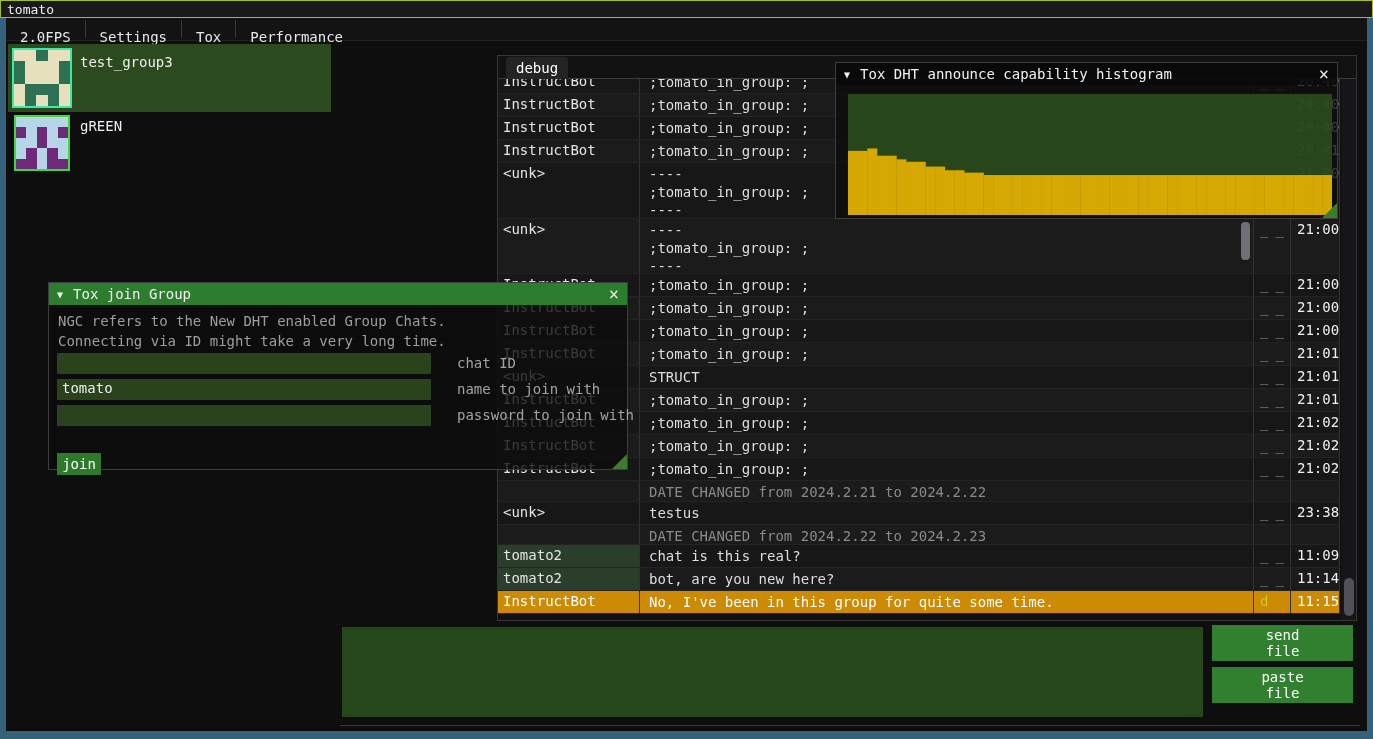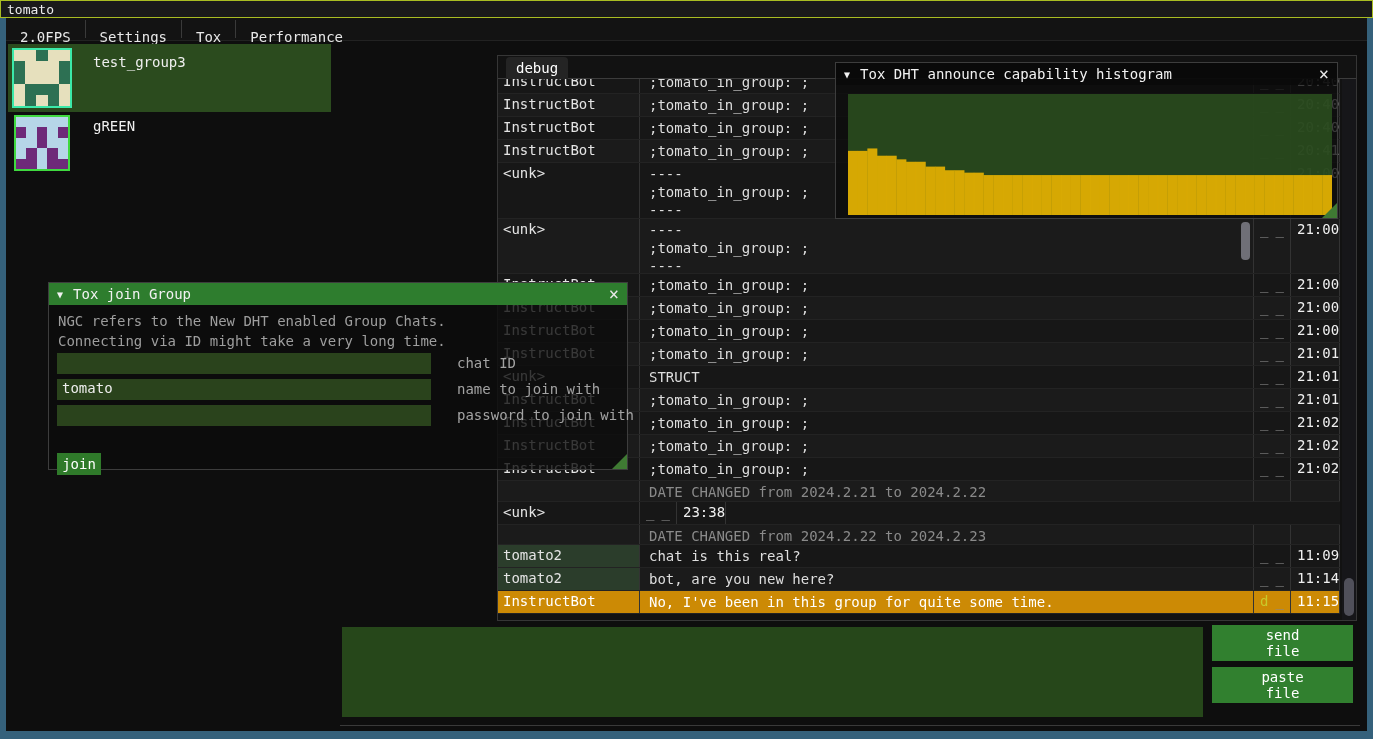--- a/index.html
+++ b/index.html
@@ -26,21 +26,21 @@
     position:absolute; left:6px; top:18px; width:1361px; height:23px;
     background:#131313; display:flex; align-items:center;
     border-bottom:1px solid #222;
   }
   .menubar .mitem { padding:0 14px; height:23px; display:flex; align-items:center; color:#e8e8e8;margin-top:16px; }
   .menubar .msep { width:1px; height:18px; background:#3a3a3a; }
   
   .group-row { position:absolute; left:8px; width:323px; display:flex; }
   .group-row.sel { background:#2b4b1e; }
   .avatar { position:absolute; display:grid; grid-template-columns:repeat(5,1fr); grid-template-rows:repeat(5,1fr); }
-  .group-label { position:absolute; left:93px; color:#efefef; }
+  .group-label { position:absolute; left:80px; color:#efefef; }
   
   .subs-panel {
     position:absolute; left:343px; top:58px; width:147px; height:564px;
     border:1px solid #4f4f4f; background:rgba(14,14,14,0.4);
   }
   .subs-title { padding:8px 0 6px 9px; color:#ececec; }
   .subs-sep { height:1px; background:#4f4f4f; margin:2px 1px; }
   .subs-list { list-style:none; padding:4px 0 0 9px; }
   .subs-list li { height:20px; line-height:20px; color:#e6e6e6; white-space:nowrap; }
   
@@ -370,20 +370,23 @@
         <div class="chat-row alt" style="height: 21px;">
           <div class="cell name-cell"></div>
           <div class="cell msg-cell date-text">
             <div>DATE CHANGED from 2024.2.21 to 2024.2.22</div>
           </div>
           <div class="cell status-cell"></div>
           <div class="cell time-cell"></div>
         </div>
         <div class="chat-row" style="height: 23px;">
           <div class="cell name-cell">&lt;unk&gt;</div>
+          <div class="cell msg-cell">
+            <div>testus</div>
+          </div>
           <div class="cell status-cell">
             <span class="st">_</span>
             <span class="st">_</span>
           </div>
           <div class="cell time-cell">23:38</div>
         </div>
         <div class="chat-row alt" style="height: 20px;">
           <div class="cell name-cell"></div>
           <div class="cell msg-cell date-text">
             <div>DATE CHANGED from 2024.2.22 to 2024.2.23</div>

